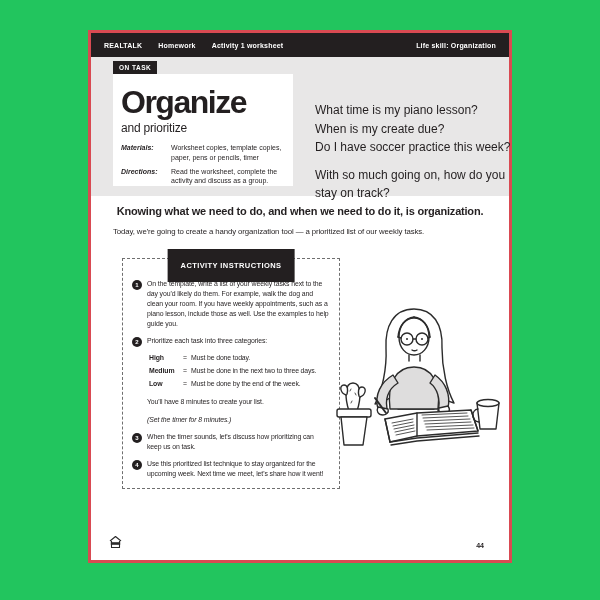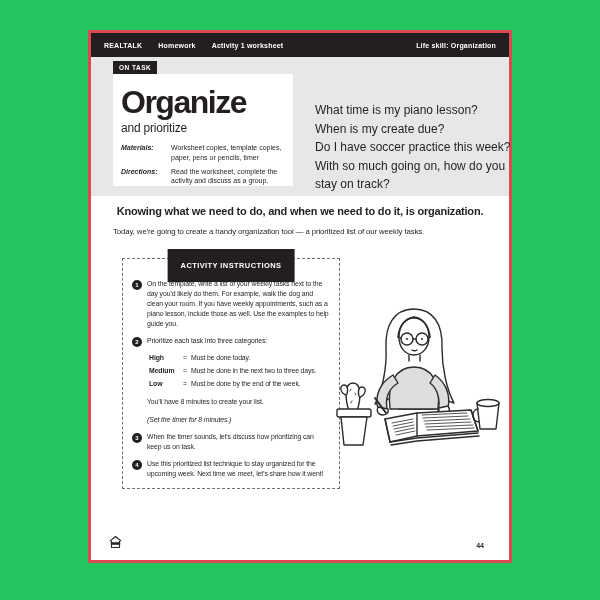--- a/index.html
+++ b/index.html
@@ -30,21 +30,21 @@
     background:#ffffff; padding:7px 8px 6px 8px; z-index:2;
   }
   .hero-title { font-size:32px; font-weight:bold; letter-spacing:-1.5px; line-height:1; margin-top:5px; }
   .hero-subtitle { font-size:12px; font-weight:400; letter-spacing:-.2px; margin-top:3px; }
   .meta-row { display:flex; gap:6px; margin-top:8px; font-size:7px; line-height:1.4; }
   .meta-row + .meta-row { margin-top:4px; }
   .meta-label { flex:0 0 44px; font-weight:bold; font-style:italic; }
   .meta-text { flex:1; }
 
   .questions { position:absolute; left:224px; top:44px; width:196px; font-size:12px; line-height:1.55; }
-  .question-final { margin-top:0; }
+  .question-final { margin-top:9px; }
 
   
   .intro-heading { position:absolute; top:172px; left:10px; right:10px; text-align:center; font-size:11px; font-weight:bold; letter-spacing:-.2px; }
   .intro-body { position:absolute; top:194px; left:22px; right:14px; font-size:7.8px; letter-spacing:-.1px; }
 
   
   .activity-box {
     position:absolute; left:31px; top:225px; width:218px; min-height:218px;
     border:1px dashed #6f6f6f; padding:13px 10px 9px 9px; background:transparent; z-index:1;
   }

